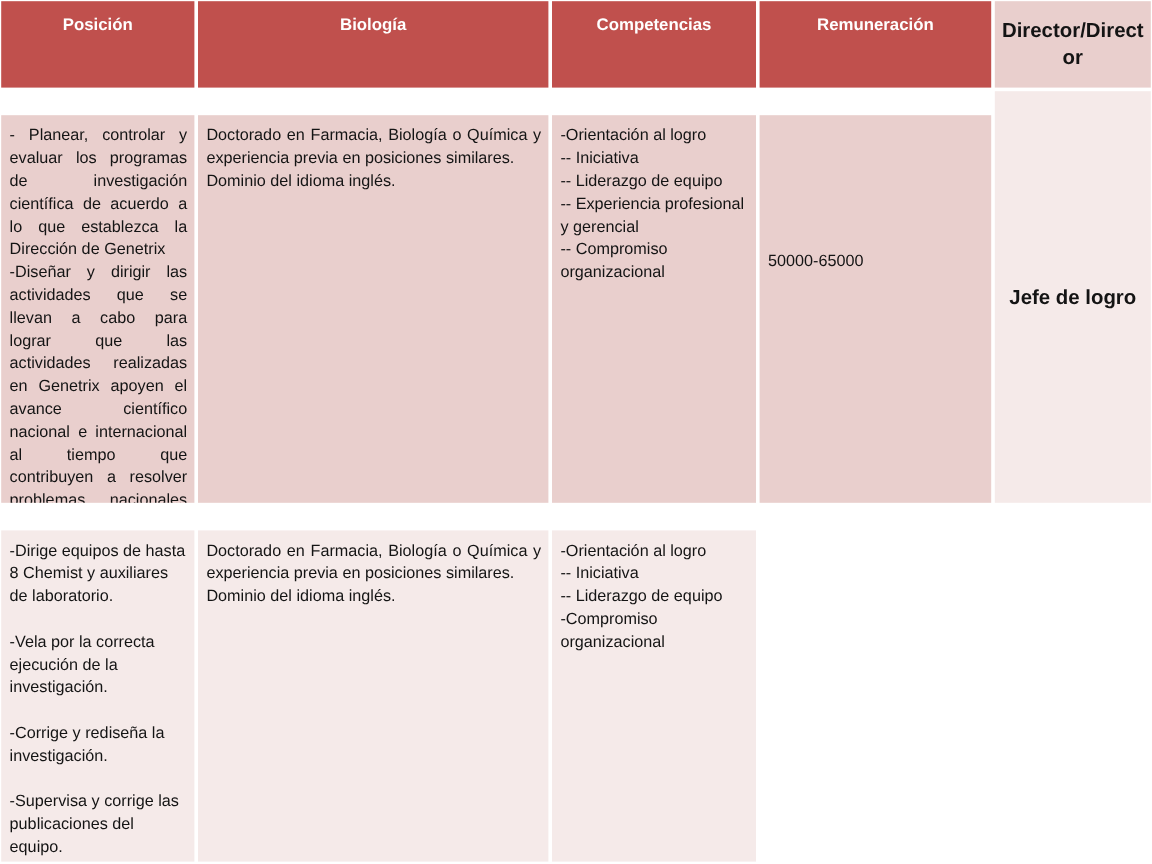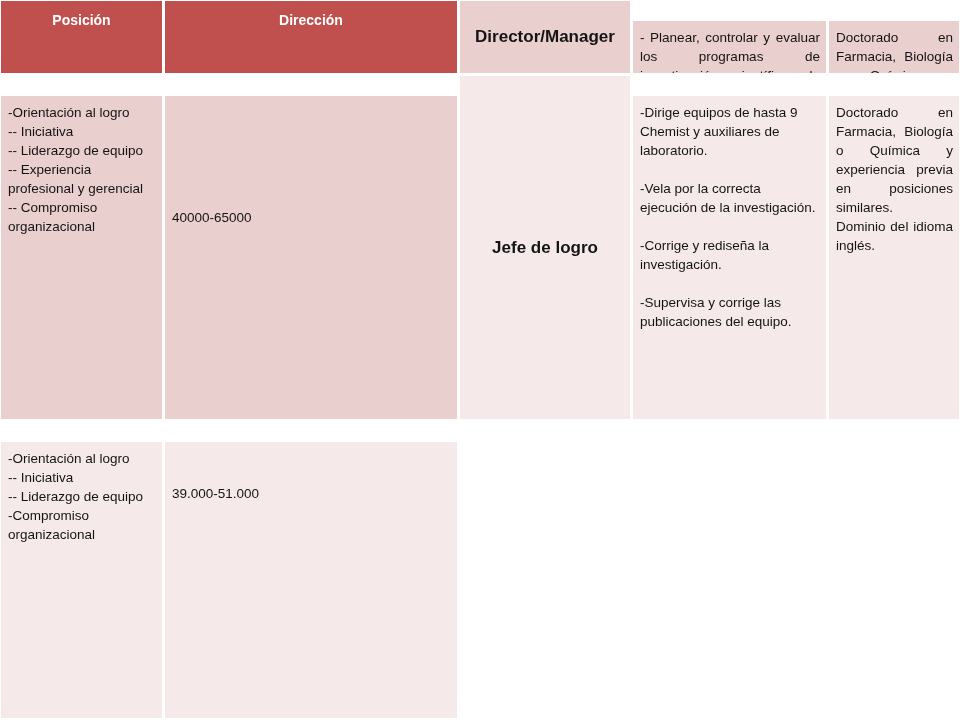--- a/index.html
+++ b/index.html
@@ -74,49 +74,50 @@
   .pay-1 { padding-top: 112px; }
   .pay-2 { padding-top: 42px; }
 </style>
 </head>
 <body>
 
 <div class="slide">
   <div class="grid">
 
     <div class="cell head">Posición</div>
-    <div class="cell head">Dirección</div>
+    <div class="cell head">Biología</div>
+    <div class="cell head">Competencias</div>
+    <div class="cell head">Remuneración</div>
 
     <div class="cell odd pos-cell">
-      <span class="pos-text">Director/Manager</span>
+      <span class="pos-text">Director/Director</span>
     </div>
     <div class="cell odd body-cell justify">- Planear, controlar y evaluar los programas de investigación científica de acuerdo a lo que establezca la Dirección de Genetrix
 -Diseñar y dirigir las actividades que se llevan a cabo para lograr que las actividades realizadas en Genetrix apoyen el avance científico nacional e internacional al tiempo que contribuyen a resolver problemas nacionales de salud.
 - Establecer convenios de cooperación e intercambio con instituciones nacionales y extranjeras dedicadas a la investigación en materia de investigación</div>
     <div class="cell odd body-cell justify">Doctorado en Farmacia, Biología o Química y experiencia previa en posiciones similares.
 Dominio del idioma inglés.</div>
     <div class="cell odd body-cell">-Orientación al logro
 -- Iniciativa
 -- Liderazgo de equipo
 -- Experiencia profesional y gerencial
 -- Compromiso organizacional</div>
-    <div class="cell odd body-cell pay-1">40000-65000</div>
+    <div class="cell odd body-cell pay-1">50000-65000</div>
 
     <div class="cell even pos-cell">
       <span class="pos-text">Jefe de logro</span>
     </div>
-    <div class="cell even body-cell">-Dirige equipos de hasta 9 Chemist y auxiliares de laboratorio.
+    <div class="cell even body-cell">-Dirige equipos de hasta 8 Chemist y auxiliares de laboratorio.
 
 -Vela por la correcta ejecución de la investigación.
 
 -Corrige y rediseña la investigación.
 
 -Supervisa y corrige las publicaciones del equipo.</div>
     <div class="cell even body-cell justify">Doctorado en Farmacia, Biología o Química y experiencia previa en posiciones similares.
 Dominio del idioma inglés.</div>
     <div class="cell even body-cell">-Orientación al logro
 -- Iniciativa
 -- Liderazgo de equipo
 -Compromiso organizacional</div>
-    <div class="cell even body-cell pay-2">39.000-51.000</div>
 
   </div>
 </div>
 
 </body></html>

